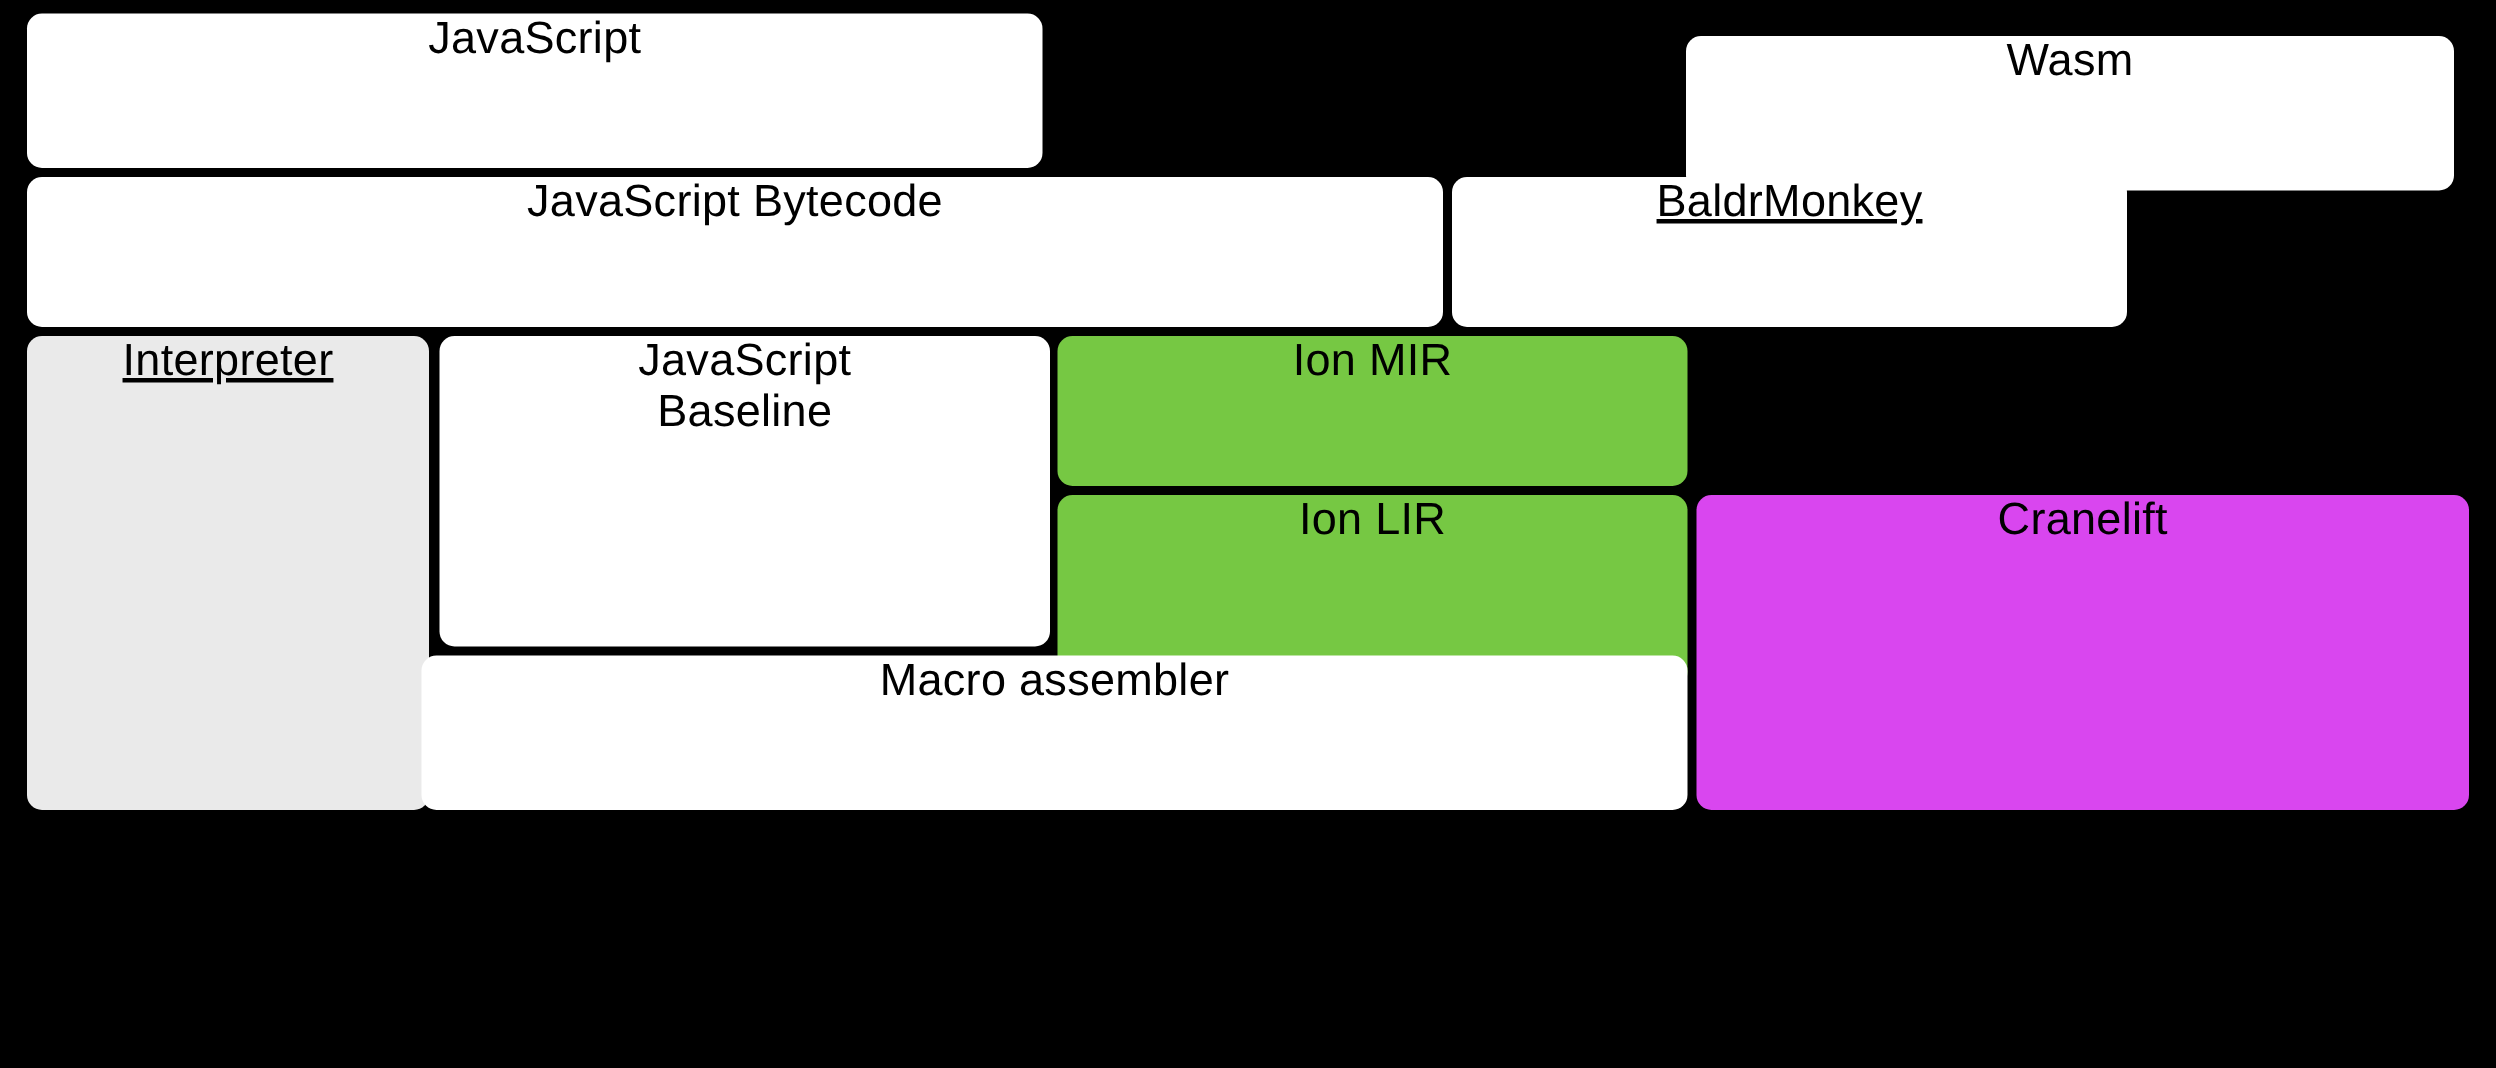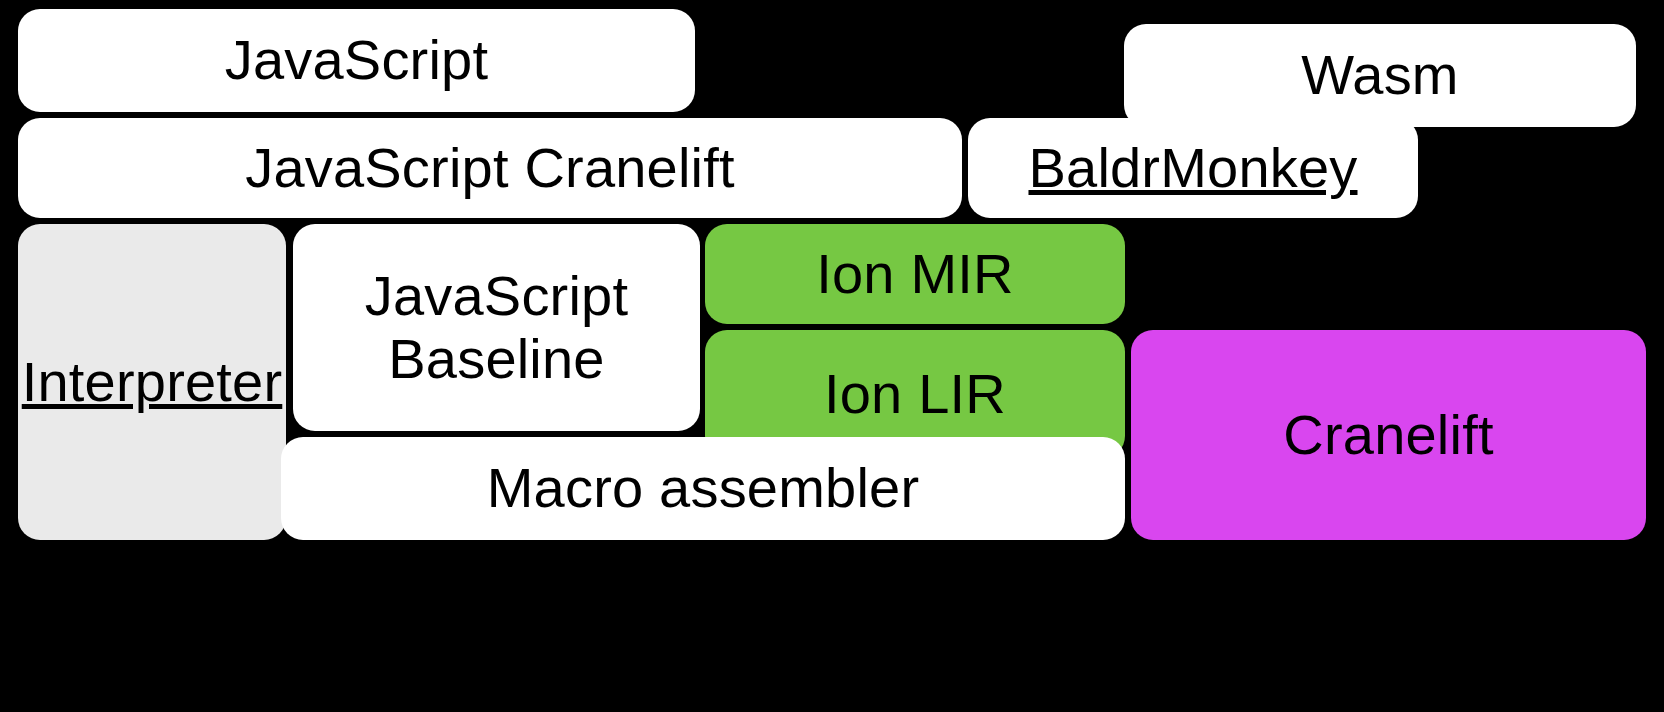--- a/index.html
+++ b/index.html
@@ -15,27 +15,26 @@
   }
   #diagram {
     position: relative;
     width: 1664px;
     height: 712px;
     background: #000000;
   }
   .node {
     position: absolute;
     box-sizing: border-box;
-    border-radius: 22px;
+    border-radius: 10px;
     display: flex;
-    align-items: center;
     justify-content: center;
     text-align: center;
     color: #000000;
-    font-size: 56px;
+    font-size: 30px;
     line-height: 1.12;
     font-weight: 400;
     letter-spacing: 0.2px;
     white-space: pre-line;
     user-select: none;
   }
   .fill-white { background: #ffffff; }
   .fill-gray  { background: #eaeaea; text-decoration: underline; }
   .fill-green { background: #76c843; }
   .fill-pink  { background: #d946ef; }
@@ -44,21 +43,21 @@
     padding: 0 10px;
     white-space: pre-line;
   }
 </style>
 </head>
 <body>
 
 <div id="diagram" style="background: rgb(0, 0, 0);">
     <div class="node fill-white" style="left: 18px; top: 9px; width: 677px; height: 103px;"><span class="label">JavaScript</span></div>
     <div class="node fill-white" style="left: 1124px; top: 9px; width: 512px; height: 103px; margin-top: 15px;"><span class="label">Wasm</span></div>
-    <div class="node fill-white" style="left: 18px; top: 118px; width: 944px; height: 100px;"><span class="label">JavaScript Cranelift</span></div>
+    <div class="node fill-white" style="left: 18px; top: 118px; width: 944px; height: 100px;"><span class="label">JavaScript Bytecode</span></div>
     <div class="node fill-white" style="left: 968px; top: 118px; width: 450px; height: 100px; text-decoration: underline;"><span class="label">BaldrMonkey</span></div>
     <div class="node fill-gray" style="left: 18px; top: 224px; width: 268px; height: 316px;"><span class="label">Interpreter</span></div>
     <div class="node fill-white" style="left: 293px; top: 224px; width: 407px; height: 207px;"><span class="label">JavaScript
 Baseline</span></div>
     <div class="node fill-green" style="left: 705px; top: 224px; width: 420px; height: 100px;"><span class="label">Ion MIR</span></div>
     <div class="node fill-green" style="left: 705px; top: 330px; width: 420px; height: 128px;"><span class="label">Ion LIR</span></div>
     <div class="node fill-white" style="left: 281px; top: 437px; width: 844px; height: 103px;"><span class="label">Macro assembler</span></div>
     <div class="node fill-pink" style="left: 1131px; top: 330px; width: 515px; height: 210px;"><span class="label">Cranelift</span></div>
   </div>
 

